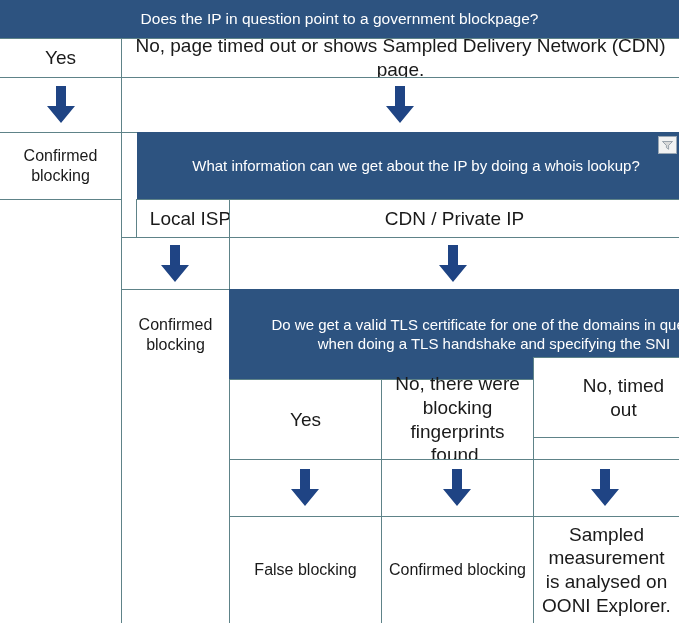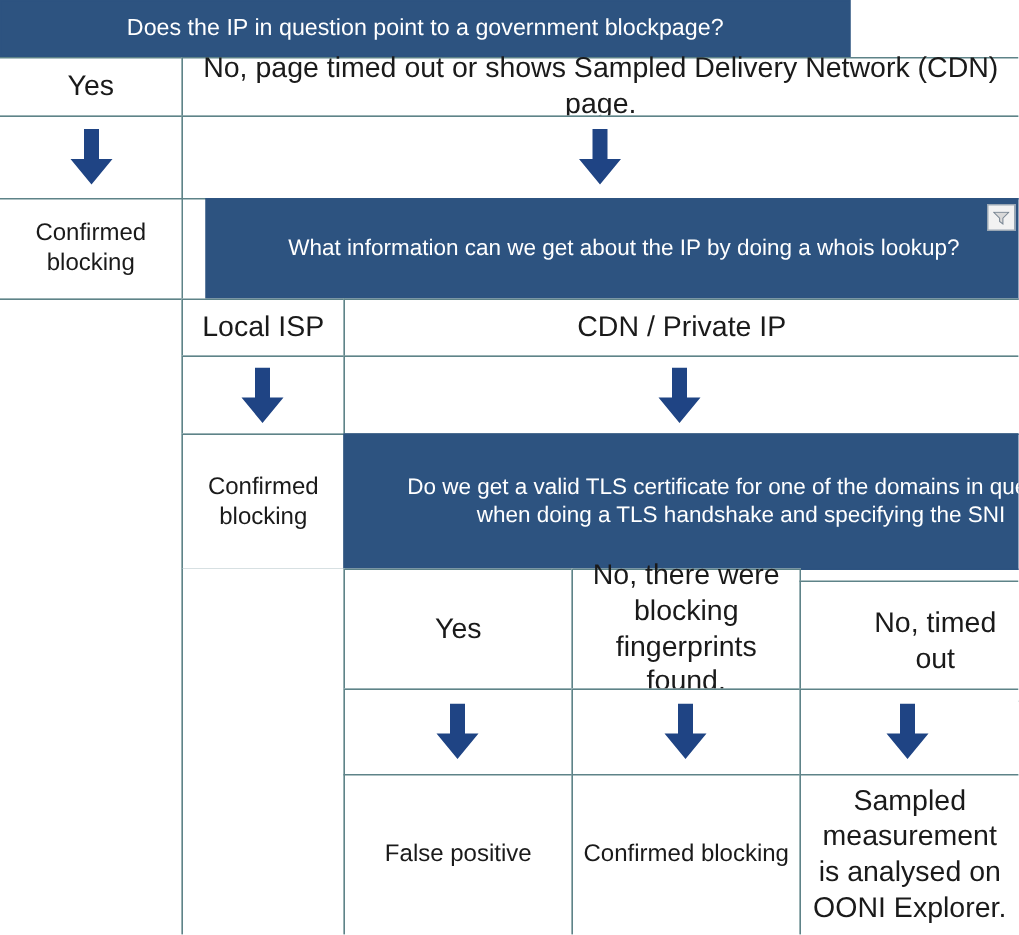--- a/index.html
+++ b/index.html
@@ -89,21 +89,21 @@
     justify-content: center;
     cursor: pointer;
   }
   .filter-btn svg { display: block; }
 </style>
 </head>
 <body>
 
 <div id="flowchart">
 
-  <div class="cell blue title" style="left:0px; top:0px; width:567px; height:38px;">Does the IP in question point to a government blockpage?</div>
+  <div class="cell blue title" style="left:0px; top:0px; width:679px; height:38px;">Does the IP in question point to a government blockpage?</div>
 
   <div class="cell" style="left:0px; top:38px; width:122px; height:40px; border-left:none;">Yes</div>
   <div class="cell" style="left:121px; top:38px; width:558px; height:40px; border-right:none;">No, page timed out or shows Sampled Delivery Network (CDN) page.</div>
 
   <div class="cell" style="left:0px; top:77px; width:122px; height:56px; border-left:none;"></div>
   <div class="arrow-wrap" style="left:46px; top:86px; width:30px; height:38px;">
     <svg class="arrow" viewBox="0 0 30 38" aria-hidden="true">
       <polygon points="10,0 20,0 20,20 29,20 15,37 1,20 10,20" fill="#1f4484"></polygon>
     </svg>
   </div>
@@ -120,21 +120,21 @@
   <div class="cell blue" style="left:121px; top:132px; width:558px; height:68px;margin-left:16px;">What information can we get about the IP by doing a whois lookup?</div>
 
   <div class="filter-btn" style="left:658px; top:136px;">
     <svg width="11" height="9" viewBox="0 0 11 9" aria-hidden="true">
       <polygon points="0.5,0.5 10.5,0.5 6.6,4.4 6.6,8.3 4.4,6.6 4.4,4.4" fill="#d9d9d9" stroke="#7a8794" stroke-width="0.7"></polygon>
     </svg>
   </div>
 
   <div class="cell border-t-r" style="left:0px; top:199px; width:122px; height:424px;"></div>
 
-  <div class="cell" style="left:121px; top:199px; width:109px; height:39px;">Local ISP</div>
+  <div class="cell" style="left:136px; top:199px; width:109px; height:39px;">Local ISP</div>
 
   <div class="cell" style="left:229px; top:199px; width:450px; height:39px; border-right:none;text-align:center;">CDN / Private IP</div>
 
   <div class="cell" style="left:121px; top:237px; width:109px; height:53px;"></div>
   <div class="arrow-wrap" style="left:160px; top:245px; width:30px; height:38px;">
     <svg class="arrow" viewBox="0 0 30 38" aria-hidden="true">
       <polygon points="10,0 20,0 20,20 29,20 15,37 1,20 10,20" fill="#1f4484"></polygon>
     </svg>
   </div>
 
@@ -146,21 +146,21 @@
   </div>
 
   <div class="cell bold" style="left:121px; top:289px; width:109px; height:91px;">Confirmed blocking</div>
 
   <div class="cell blue" style="left:229px; top:289px; width:530px; height:91px; padding:4px 28px;">Do we get a valid TLS certificate for one of the domains in question when doing a TLS handshake and specifying the SNI</div>
 
   <div class="cell border-lr" style="left:121px; top:379px; width:109px; height:244px;"></div>
 
   <div class="cell" style="left:229px; top:379px; width:153px; height:81px;">Yes</div>
   <div class="cell" style="left:381px; top:379px; width:153px; height:81px;">No, there were blocking fingerprints found.</div>
-  <div class="cell" style="left:533px; top:387px; width:146px; height:81px; border-right:none;padding-left:40px;">No, timed out</div>
+  <div class="cell" style="left:533px; top:357px; width:146px; height:81px; border-right:none;padding-left:40px;">No, timed out</div>
 
   <div class="cell" style="left:229px; top:459px; width:153px; height:58px;"></div>
   <div class="arrow-wrap" style="left:290px; top:469px; width:30px; height:38px;">
     <svg class="arrow" viewBox="0 0 30 38" aria-hidden="true">
       <polygon points="10,0 20,0 20,20 29,20 15,37 1,20 10,20" fill="#1f4484"></polygon>
     </svg>
   </div>
 
   <div class="cell" style="left:381px; top:459px; width:153px; height:58px;"></div>
   <div class="arrow-wrap" style="left:442px; top:469px; width:30px; height:38px;">
@@ -169,17 +169,17 @@
     </svg>
   </div>
 
   <div class="cell" style="left:533px; top:459px; width:146px; height:58px; border-right:none;"></div>
   <div class="arrow-wrap" style="left:590px; top:469px; width:30px; height:38px;">
     <svg class="arrow" viewBox="0 0 30 38" aria-hidden="true">
       <polygon points="10,0 20,0 20,20 29,20 15,37 1,20 10,20" fill="#1f4484"></polygon>
     </svg>
   </div>
 
-  <div class="cell bold" style="left:229px; top:516px; width:153px; height:107px; border-bottom:none;">False positive</div>
+  <div class="cell bold" style="left:229px; top:516px; width:153px; height:107px; border-bottom:none;">False blocking</div>
   <div class="cell bold" style="left:381px; top:516px; width:153px; height:107px; border-bottom:none;">Confirmed blocking</div>
   <div class="cell" style="left:533px; top:516px; width:146px; height:107px; border-right:none; border-bottom:none;">Sampled measurement is analysed on OONI Explorer.</div>
 
 </div>
 
 </body></html>

